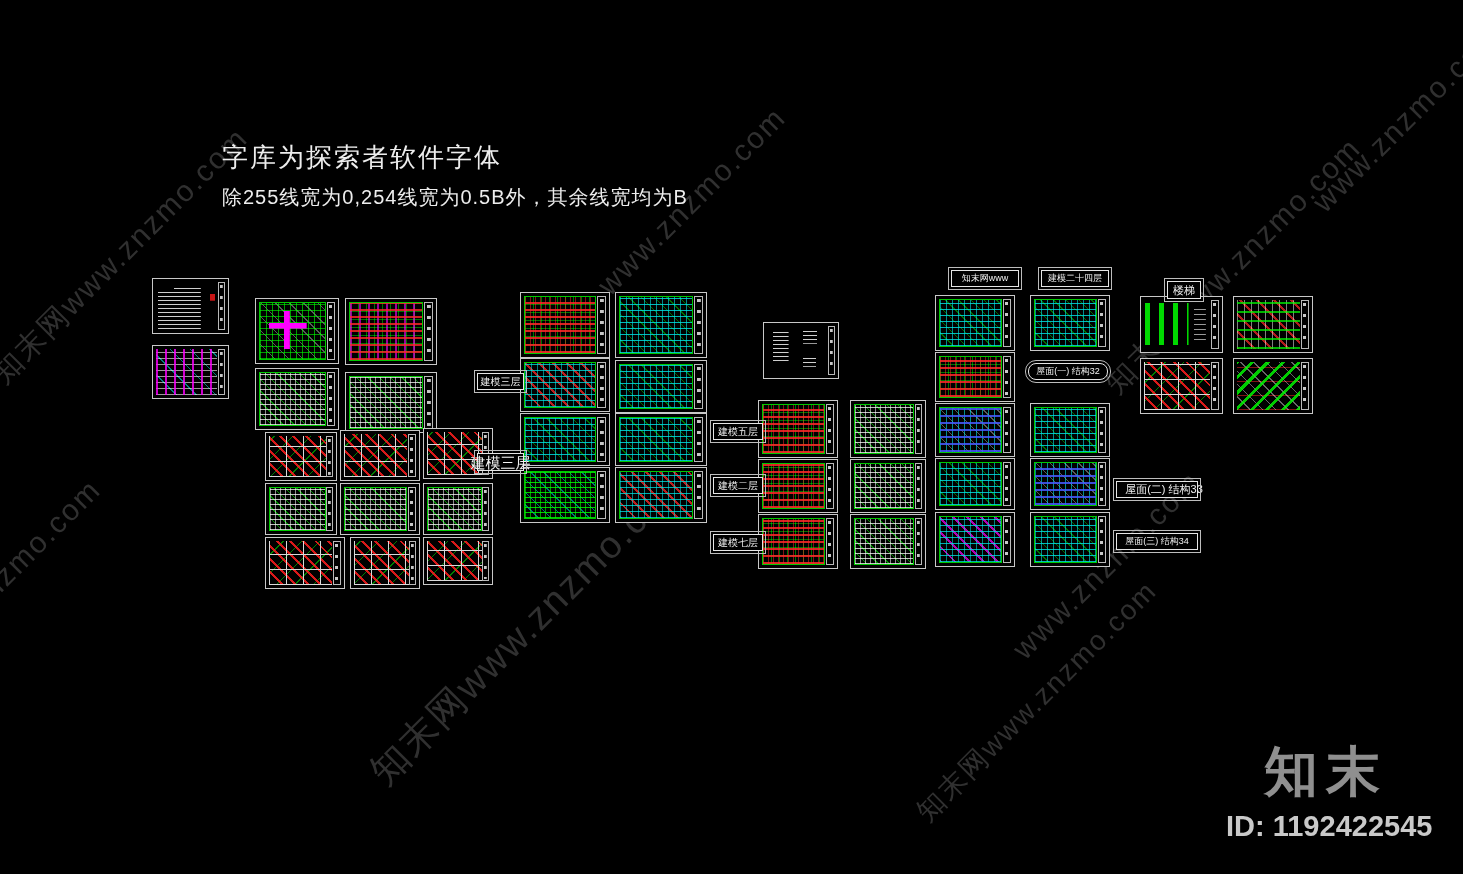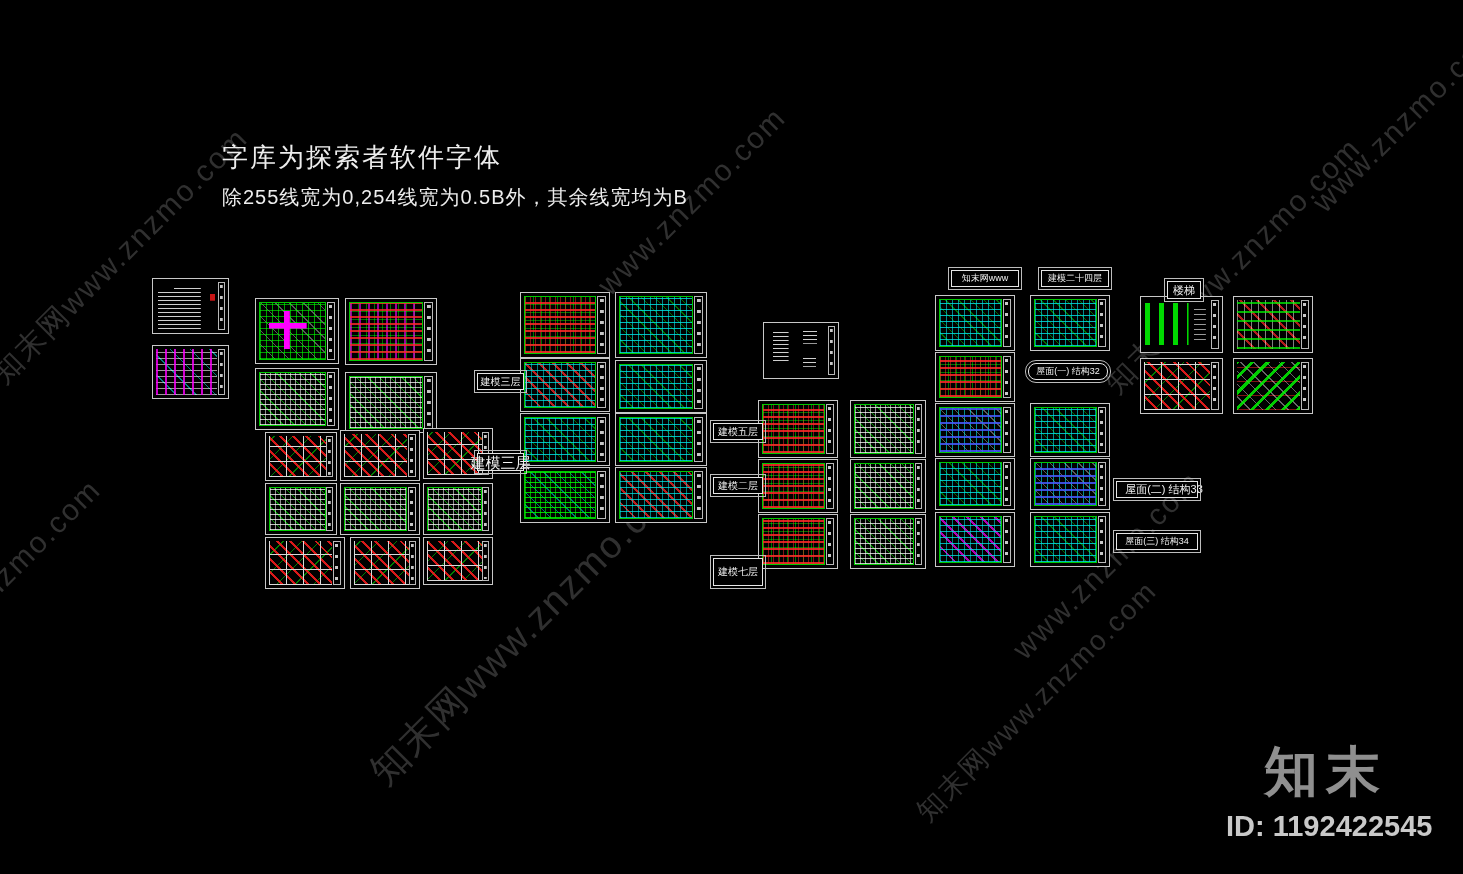--- a/index.html
+++ b/index.html
@@ -301,21 +301,21 @@
       <div class="sheet" style="left: 1233px; top: 358px; width: 80px; height: 56px;">
         <div class="ct stairs-green"></div>
         <div class="ts"></div>
       </div>
     </div>
   <div id="label-layer">
       <div class="lab" style="left: 477px; top: 373px; width: 47px; height: 17px; font-size: 10px;">建模三层</div>
       <div class="lab" style="left: 477px; top: 425px; width: 47px; height: 18px; font-size: 15px; margin-top: 28px;">建模三层</div>
       <div class="lab" style="left: 713px; top: 423px; width: 50px; height: 17px; font-size: 10px;">建模五层</div>
       <div class="lab" style="left: 713px; top: 477px; width: 50px; height: 17px; font-size: 10px;">建模二层</div>
-      <div class="lab" style="left: 713px; top: 534px; width: 50px; height: 28px; font-size: 10px; margin-top: 24px;">建模七层</div>
+      <div class="lab" style="left: 713px; top: 534px; width: 50px; height: 17px; font-size: 10px;">建模七层</div>
       <div class="lab" style="left: 951px; top: 270px; width: 68px; height: 17px; font-size: 9px;">知末网www</div>
       <div class="lab" style="left: 1041px; top: 270px; width: 68px; height: 17px; font-size: 9px;">建模二十四层</div>
       <div class="lab" style="left: 1028px; top: 363px; width: 80px; height: 17px; font-size: 9px; border-radius: 8px;">屋面(一) 结构32</div>
       <div class="lab" style="left: 1116px; top: 481px; width: 82px; height: 17px; font-size: 11px; padding-left: 14px;">屋面(二) 结构33</div>
       <div class="lab" style="left: 1116px; top: 533px; width: 82px; height: 17px; font-size: 9px;">屋面(三) 结构34</div>
       <div class="lab" style="left: 1167px; top: 281px; width: 34px; height: 18px; font-size: 11px;">楼梯</div>
     </div>
 
   <div>
     <div class="logo">知末</div>

